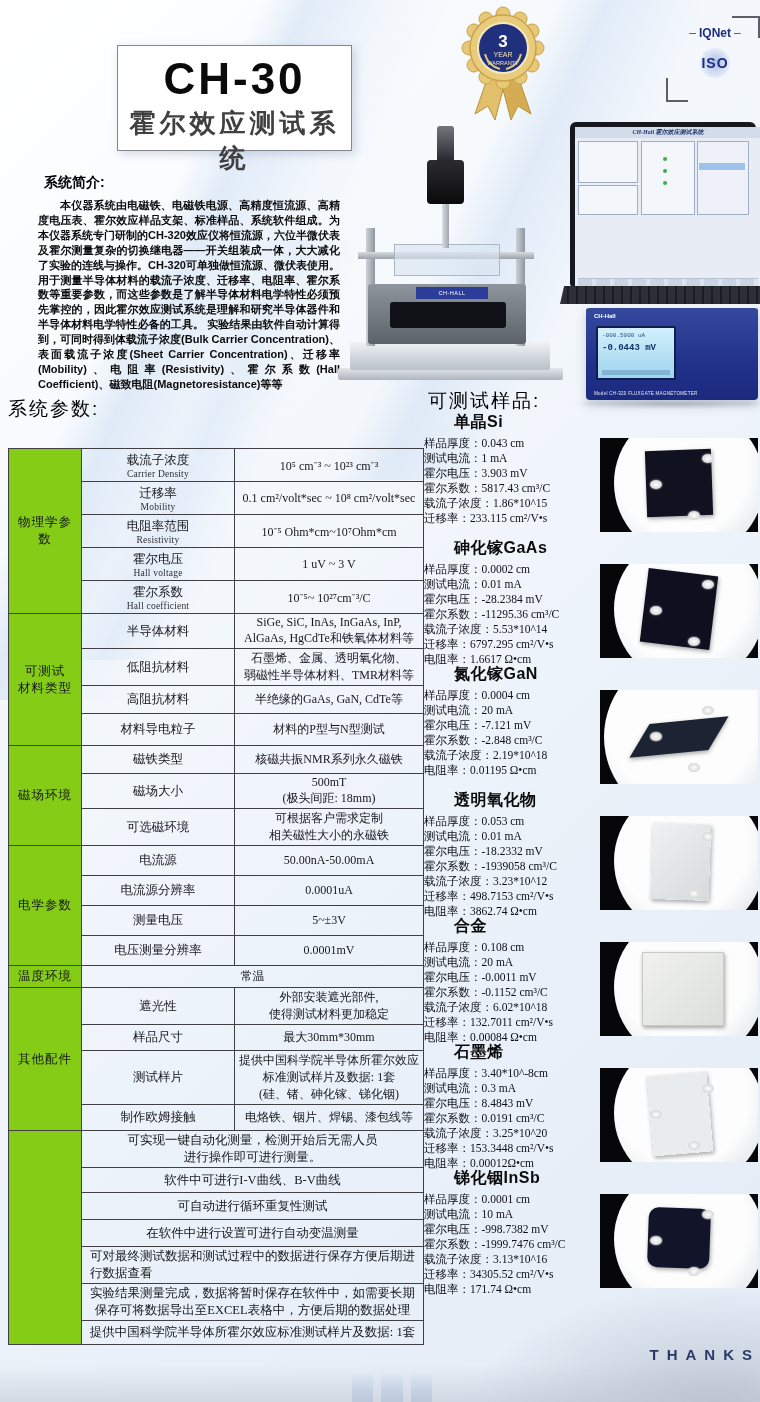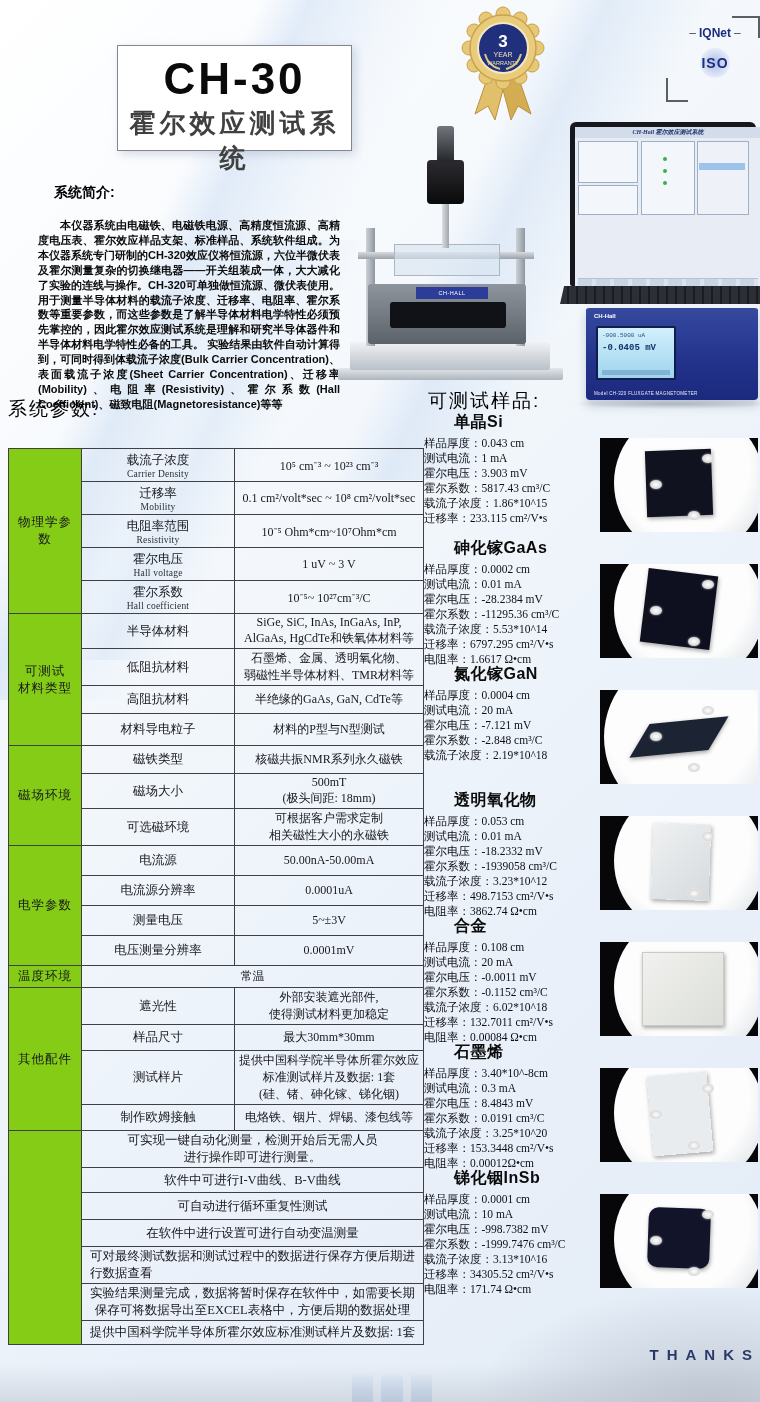--- a/index.html
+++ b/index.html
@@ -29,21 +29,21 @@
   .br-bl{left:-12px;bottom:-4px;width:20px;height:22px;border-bottom:2px solid #5a5f66;border-left:2px solid #5a5f66;}
   .iqnet-row{font:bold 12px "Liberation Sans",sans-serif;color:#1b2d80;text-align:center;}
   .iqnet-row .dash{color:#4a4f57;font-weight:normal;margin:0 3px;}
   .iso-wrap{position:relative;text-align:center;margin-top:14px;}
   .iso-emblem{position:absolute;left:50%;top:-6px;transform:translateX(-50%);width:30px;height:30px;border-radius:50%;
               background:radial-gradient(rgba(70,100,200,.40),rgba(70,100,200,.08) 70%,transparent 75%);}
   .iso-text{position:relative;font:800 14px "Liberation Sans",sans-serif;color:#1b2d80;letter-spacing:1px;}
 
   
   .intro{position:absolute;left:38px;top:168px;width:302px;}
-  .intro h2{margin:16px;font-size:14px;font-weight:bold;color:#000;}
+  .intro h2{margin:6px;font-size:14px;font-weight:bold;color:#000;}
   .intro p{margin:4px 0 0;font-size:11px;line-height:14.9px;font-weight:700;color:#0b0b0b;
            text-align:justify;text-indent:2em;}
 
   
   .hero{position:absolute;left:338px;top:116px;width:422px;height:288px;}
   .hero div{position:absolute;}
   .h-base2{left:0;top:252px;width:225px;height:12px;background:linear-gradient(#e3e7ec,#aeb5bd);border-radius:2px;}
   .h-base{left:12px;top:226px;width:200px;height:28px;background:linear-gradient(#f0f2f5,#b9c0c8);border-radius:2px;}
   .h-col{top:112px;width:9px;height:118px;background:linear-gradient(90deg,#cdd2d8,#8f969e);}
   .h-col.l{left:28px}.h-col.r{left:178px}
@@ -213,21 +213,21 @@
       <div class="h-dot h-d2"></div>
       <div class="h-dot h-d3"></div>
       <div class="h-btnrow"></div>
     </div>
   </div>
   <div class="h-lbase"></div>
   <div class="h-inst">
     <div class="h-brand">CH-Hall</div>
     <div class="h-lcd">
       <div class="h-lcd1">-000.5000  uA</div>
-      <div class="h-lcd2">-0.0405  mV</div>
+      <div class="h-lcd2">-0.0443  mV</div>
       <div class="h-lcdbar"></div>
     </div>
     <div class="h-keys">
       <div class="h-key"></div>
         <div class="h-key"></div>
       <div class="h-key"></div>
         <div class="h-key"></div>
       <div class="h-key"></div>
         <div class="h-key"></div>
       <div class="h-key"></div>
@@ -414,20 +414,21 @@
       </div>
   </div>
 
   <div class="sample">
     <h3>氮化镓GaN</h3>
     <div class="line">样品厚度：0.0004 cm</div>
     <div class="line">测试电流：20 mA</div>
     <div class="line">霍尔电压：-7.121 mV</div>
     <div class="line">霍尔系数：-2.848 cm³/C</div>
     <div class="line">载流子浓度：2.19*10^18</div>
+    <div class="line">电阻率：0.01195 Ω•cm</div>
     <div class="photo photo--gan">
         <div class="lens"></div>
         <div class="chip"></div>
         <div class="blob b1"></div>
         <div class="blob b2"></div>
         <div class="blob b3"></div>
       </div>
   </div>
 
   <div class="sample">

